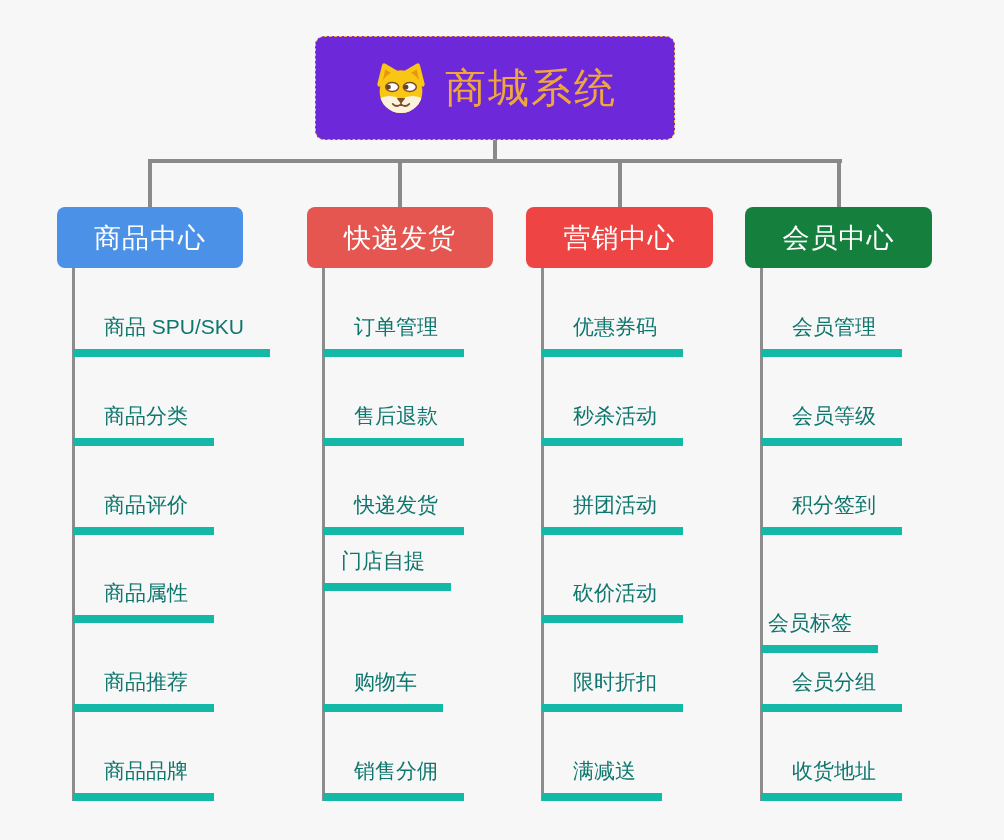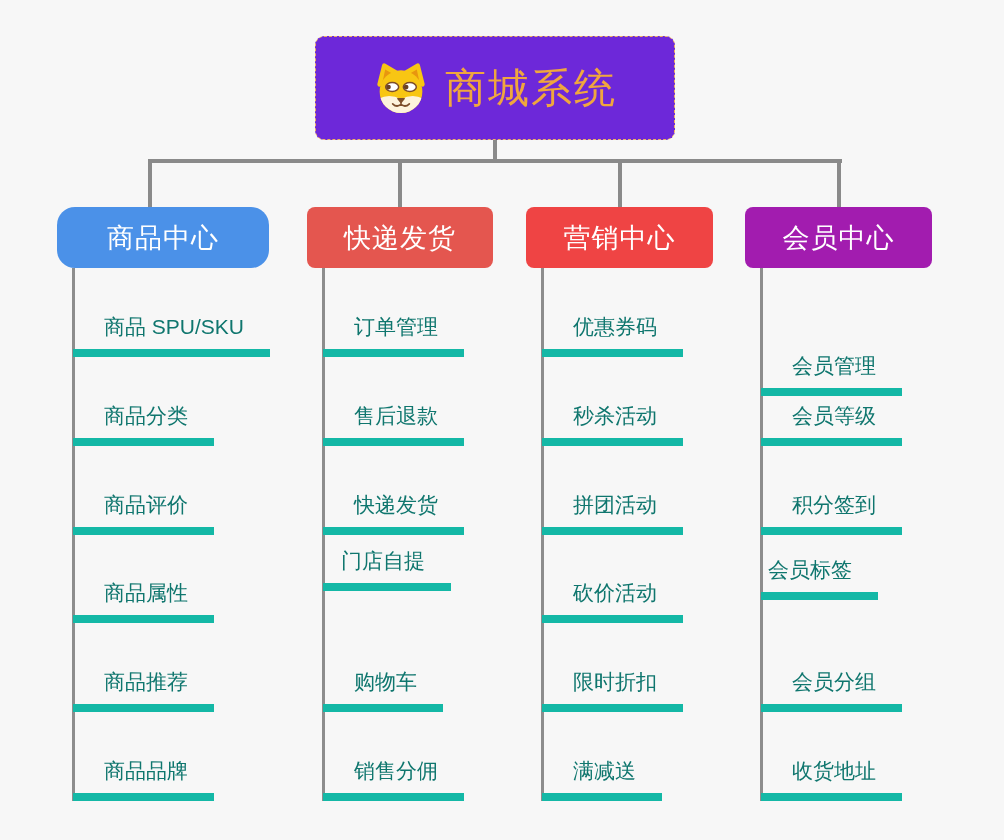--- a/index.html
+++ b/index.html
@@ -92,21 +92,21 @@
       <path d="M26.5,39.5 h7 l-3.5,4.2 Z" fill="#7c4d2a" stroke="#7c4d2a" stroke-width="1.5" stroke-linejoin="round"></path>
 
       <path d="M21,45 Q25.5,49.5 30,45.5 Q34.5,49.5 39,45" fill="none" stroke="#7c4d2a" stroke-width="1.8" stroke-linecap="round"></path>
       <path d="M30,43.7 L30,45.5" stroke="#7c4d2a" stroke-width="1.5" stroke-linecap="round"></path>
     </svg>
     <div class="root-label">商城系统</div>
   </div>
 
   <div id="branches-host">
       <div class="line branch-drop" style="left: 148px;"></div>
-      <div class="branch-box" style="left: 57px; width: 212px; background: rgb(75, 145, 232); border-radius: 18px;">
+      <div class="branch-box" style="left: 57px; width: 186px; background: rgb(75, 145, 232);">
         <span class="branch-label">商品中心</span>
       </div>
       <div class="line branch-spine" style="left: 72px; height: 533px;"></div>
       <div class="leaf" style="left: 73px; top: 357px;">商品 SPU/SKU</div>
       <div class="leaf" style="left: 73px; top: 445.8px;">商品分类</div>
       <div class="leaf" style="left: 73px; top: 534.6px;">商品评价</div>
       <div class="leaf" style="left: 73px; top: 623.4px;">商品属性</div>
       <div class="leaf" style="left: 73px; top: 712.2px;">商品推荐</div>
       <div class="leaf" style="left: 73px; top: 801px;">商品品牌</div>
       <div class="line branch-drop" style="left: 398px;"></div>
@@ -125,24 +125,24 @@
         <span class="branch-label">营销中心</span>
       </div>
       <div class="line branch-spine" style="left: 541px; height: 533px;"></div>
       <div class="leaf" style="left: 542px; top: 357px;">优惠券码</div>
       <div class="leaf" style="left: 542px; top: 445.8px;">秒杀活动</div>
       <div class="leaf" style="left: 542px; top: 534.6px;">拼团活动</div>
       <div class="leaf" style="left: 542px; top: 623.4px;">砍价活动</div>
       <div class="leaf" style="left: 542px; top: 712.2px;">限时折扣</div>
       <div class="leaf" style="left: 542px; top: 801px;">满减送</div>
       <div class="line branch-drop" style="left: 836.5px;"></div>
-      <div class="branch-box" style="left: 745px; width: 187px; background: #a21caf;">
+      <div class="branch-box" style="left: 745px; width: 187px; background: #15803d;">
         <span class="branch-label">会员中心</span>
       </div>
       <div class="line branch-spine" style="left: 760px; height: 533px;"></div>
-      <div class="leaf" style="left: 761px; top: 357px; margin-top: 39px;">会员管理</div>
+      <div class="leaf" style="left: 761px; top: 357px;">会员管理</div>
       <div class="leaf" style="left: 761px; top: 445.8px;">会员等级</div>
       <div class="leaf" style="left: 761px; top: 534.6px;">积分签到</div>
-      <div class="leaf" style="left: 761px; top: 600px; padding-left: 7px;">会员标签</div>
+      <div class="leaf" style="left: 761px; top: 653px; padding-left: 7px;">会员标签</div>
       <div class="leaf" style="left: 761px; top: 712.2px;">会员分组</div>
       <div class="leaf" style="left: 761px; top: 801px;">收货地址</div>
     </div>
 </div>
 
 </body></html>

